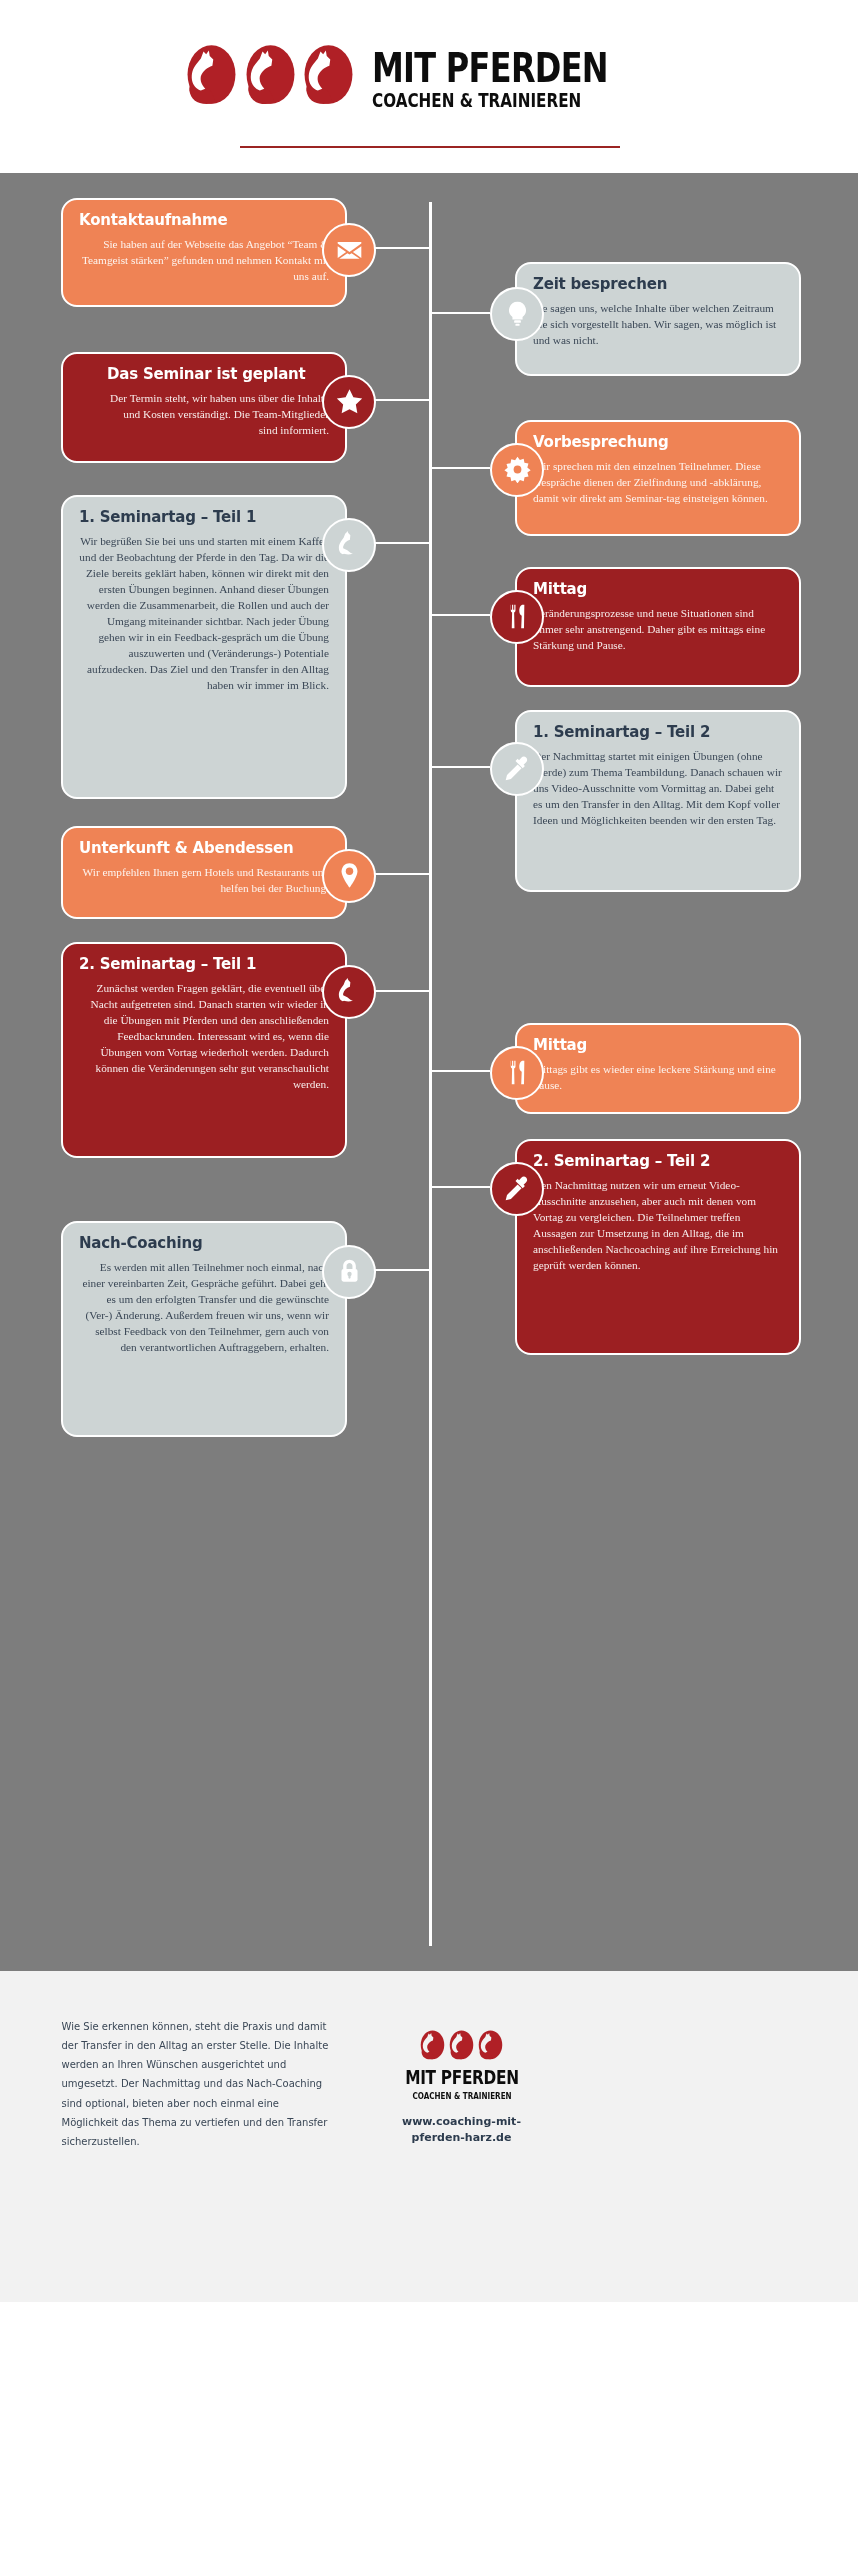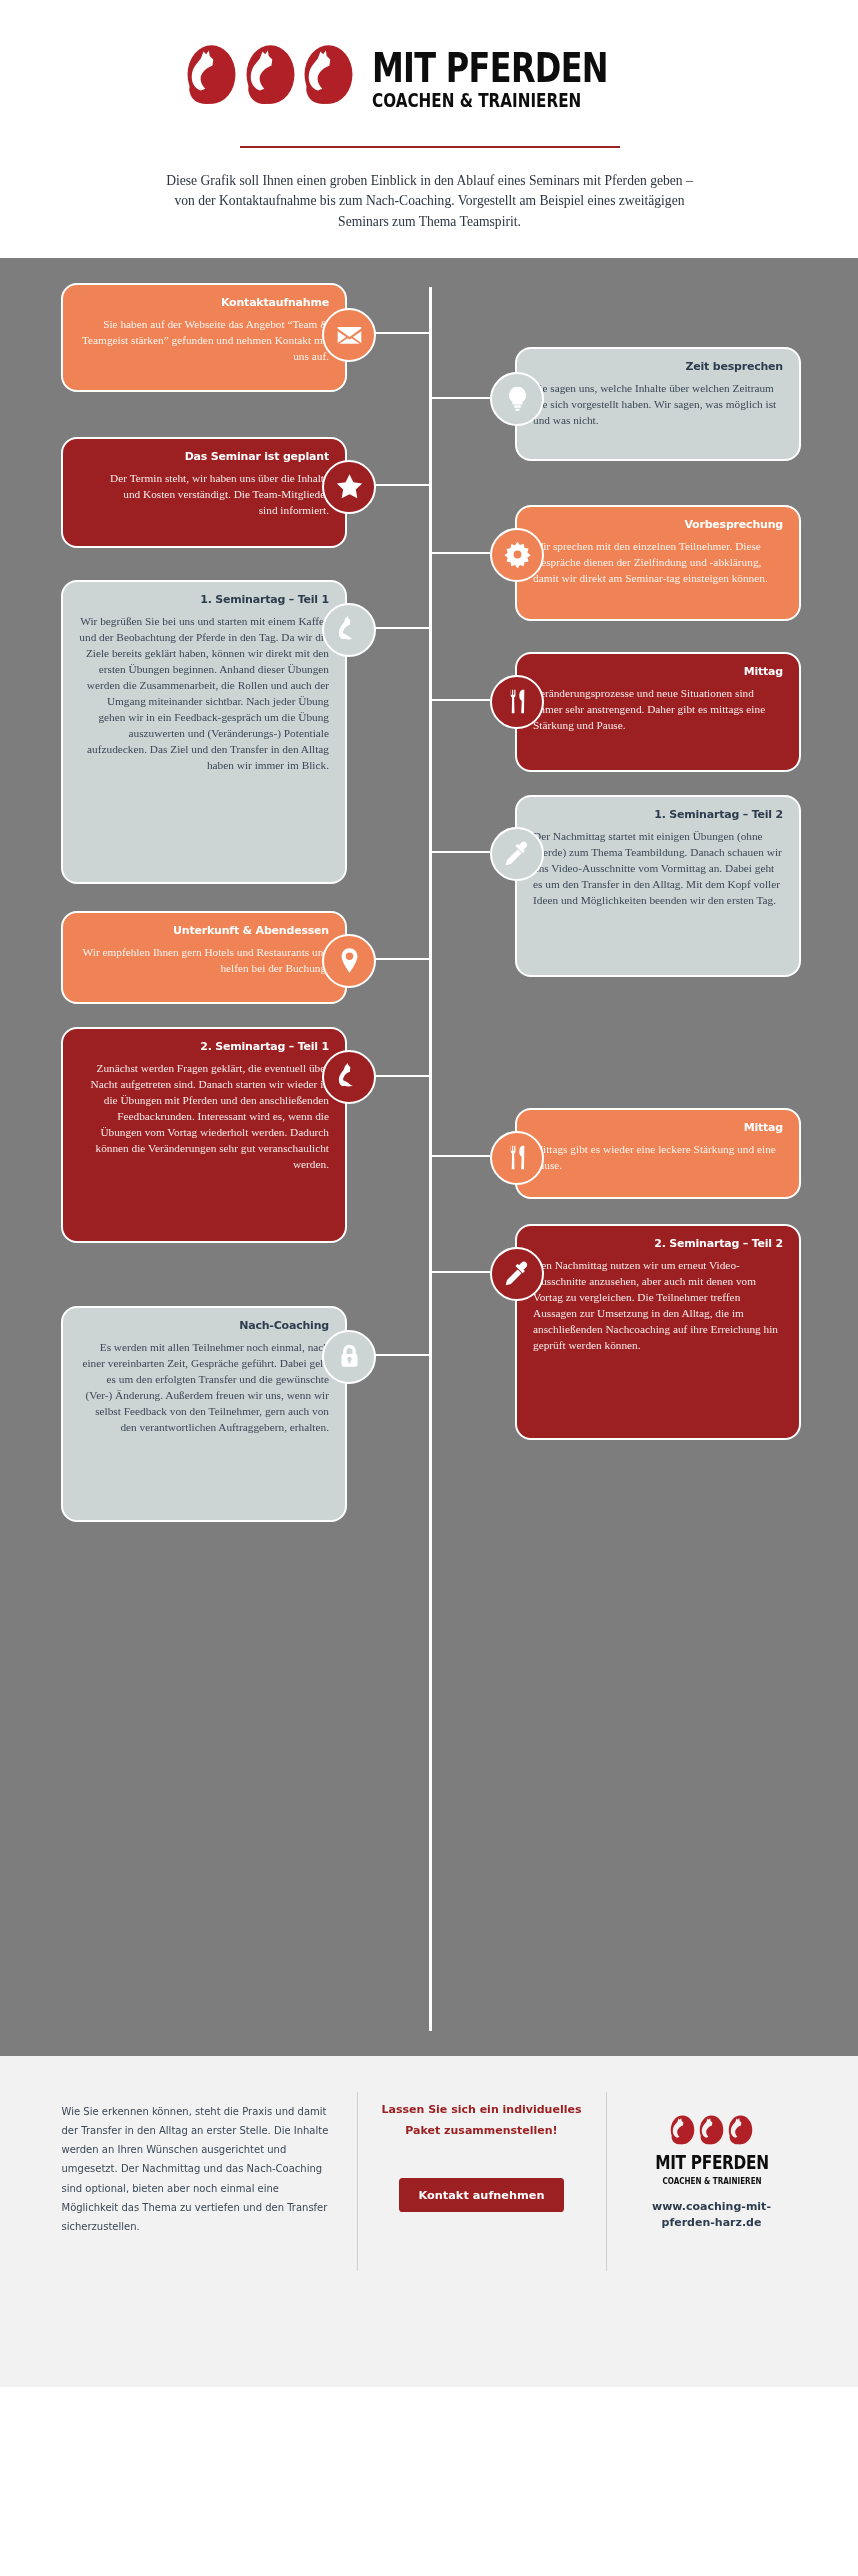--- a/index.html
+++ b/index.html
@@ -117,24 +117,24 @@
     border-radius:16px;
     border:2.7px solid #ffffff;
     padding:11.6px 16px 13.4px 16px;
   }
   .card.left{ text-align:right; }
   .card.right{ text-align:left; }
 
   .card-title{
     font-family:"DejaVu Sans", sans-serif;
     font-weight:bold;
-    font-size:11px;
+    font-size:15px;
     letter-spacing:-0.2px;
     margin:0 0 6.3px 0;
-    text-align:right;
+    text-align:left;
   }
   .card-body{
     font-family:"Liberation Serif", serif;
     font-size:11.3px;
     line-height:1.42;
     margin:0;
   }
 
   
   .theme-orange{ background:#ef8355; }
@@ -281,21 +281,20 @@
           <path d="M22 8 L19 16 L14 22 C10 27 8 33 9 40 C10 46 14 50 19 52 L24 50 C20 46 18 41 19 36 C21 30 26 26 32 24 L33 17 L29 13 L28 7 L25 11 Z" fill="#ffffff"></path>
         </svg>
       </div>
       <div class="logo-wordmark">
         <div class="logo-line1">MIT PFERDEN</div>
         <div class="logo-line2">COACHEN &amp; TRAINIEREN</div>
       </div>
     </div>
 
     <div class="title-rule"></div>
-    <p class="intro">Diese Grafik soll Ihnen einen groben Einblick in den Ablauf eines Seminars mit Pferden geben – von der Kontaktaufnahme bis zum Nach-Coaching. Vorgestellt am Beispiel eines zweitägigen Seminars zum Thema Teamspirit.</p>
   </div>
 
   <div class="timeline">
     <div class="spine"></div>
     <div id="timeline-rows">
         <div class="card left theme-orange" style="top: 25px; width: 286px; min-height: 109px; left: 61px;">
           <div class="card-title">Kontaktaufnahme</div>
           <div class="card-body">Sie haben auf der Webseite das Angebot “Team &amp; Teamgeist stärken” gefunden und nehmen Kontakt mit uns auf.</div>
         </div>
         <div class="node orange" style="top: 50px; left: 322px; color: rgb(239, 131, 85);">
@@ -428,24 +427,20 @@
           </svg>
         </div>
         <div class="connector" style="top: 1096px; left: 372px; width: 60px;"></div>
       </div>
   </div>
 
   <div class="footer">
     <div class="footer-inner">
       <div class="fcol fcol-1">
         <p class="footer-text">Wie Sie erkennen können, steht die Praxis und damit der Transfer in den Alltag an erster Stelle. Die Inhalte werden an Ihren Wünschen ausgerichtet und umgesetzt. Der Nachmittag und das Nach-Coaching sind optional, bieten aber noch einmal eine Möglichkeit das Thema zu vertiefen und den Transfer sicherzustellen.</p>
-      </div>
-      <div class="fcol fcol-2">
-        <p class="footer-cta">Lassen Sie sich ein individuelles Paket zusammenstellen!</p>
-        <button class="footer-button">Kontakt aufnehmen</button>
       </div>
       <div class="fcol fcol-3">
         <div class="footer-logo-marks">
           <svg width="27" height="34" viewBox="0 0 62 78">
             <ellipse cx="31" cy="34" rx="27" ry="33" fill="#b02026"></ellipse>
             <path d="M35 66 C18 70 8 64 6 52 C5 44 12 40 20 44 C28 48 34 56 35 66 Z" fill="#b02026"></path>
             <path d="M22 8 L19 16 L14 22 C10 27 8 33 9 40 C10 46 14 50 19 52 L24 50 C20 46 18 41 19 36 C21 30 26 26 32 24 L33 17 L29 13 L28 7 L25 11 Z" fill="#f2f2f2"></path>
           </svg>
           <svg width="27" height="34" viewBox="0 0 62 78">
             <ellipse cx="31" cy="34" rx="27" ry="33" fill="#b02026"></ellipse>

